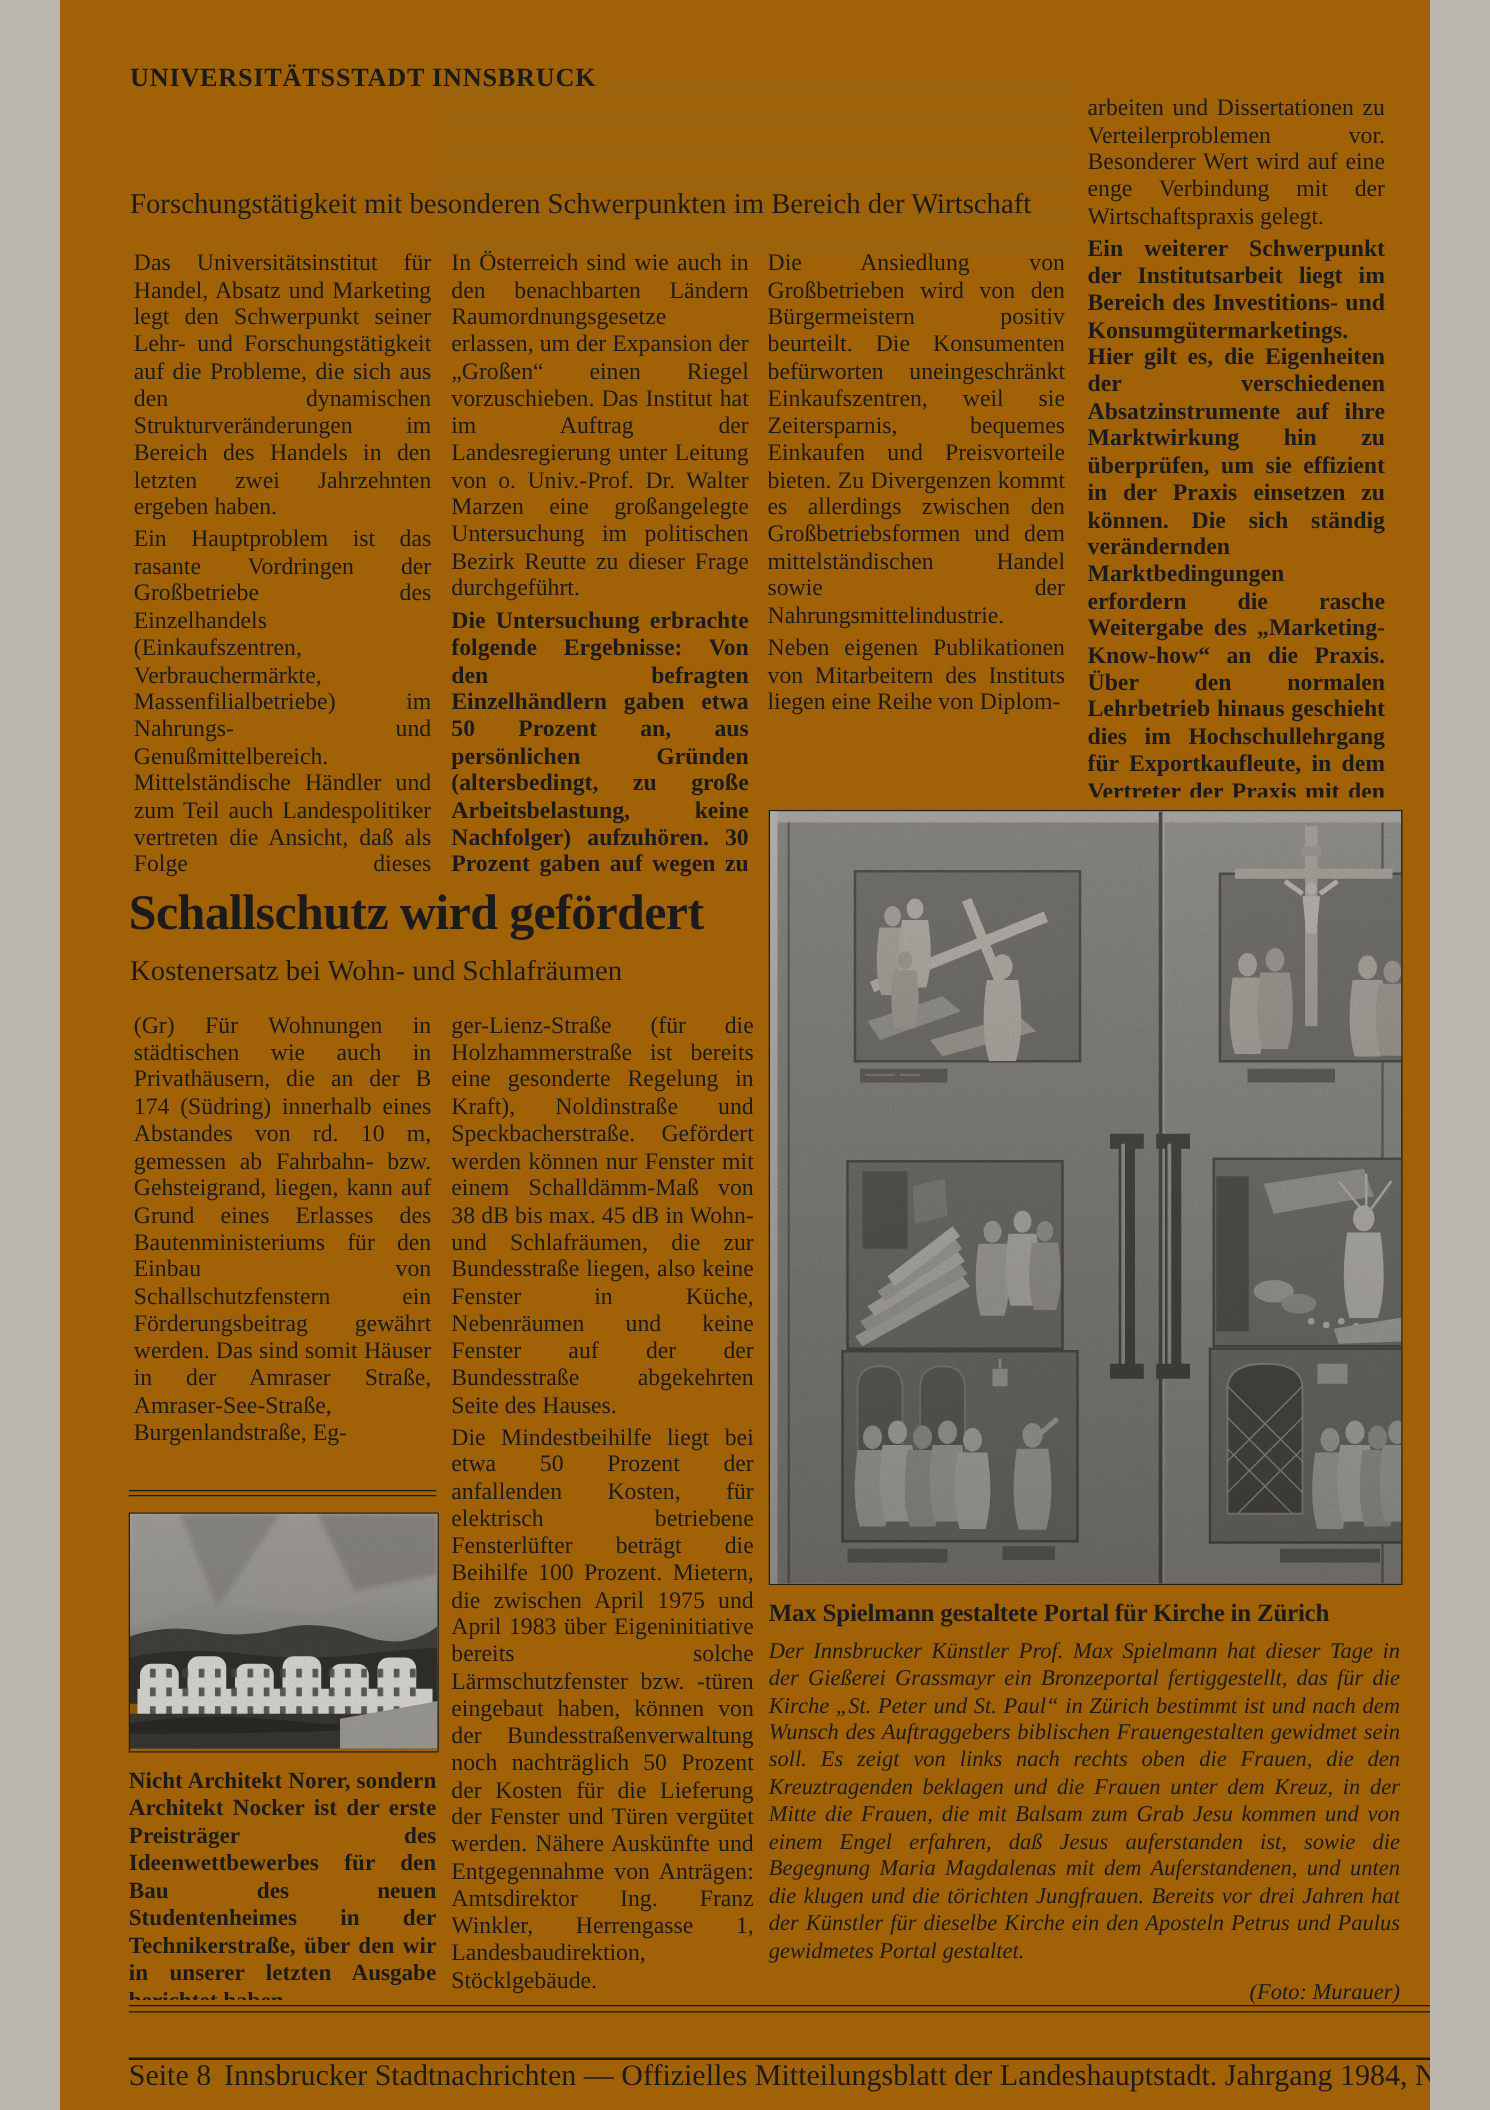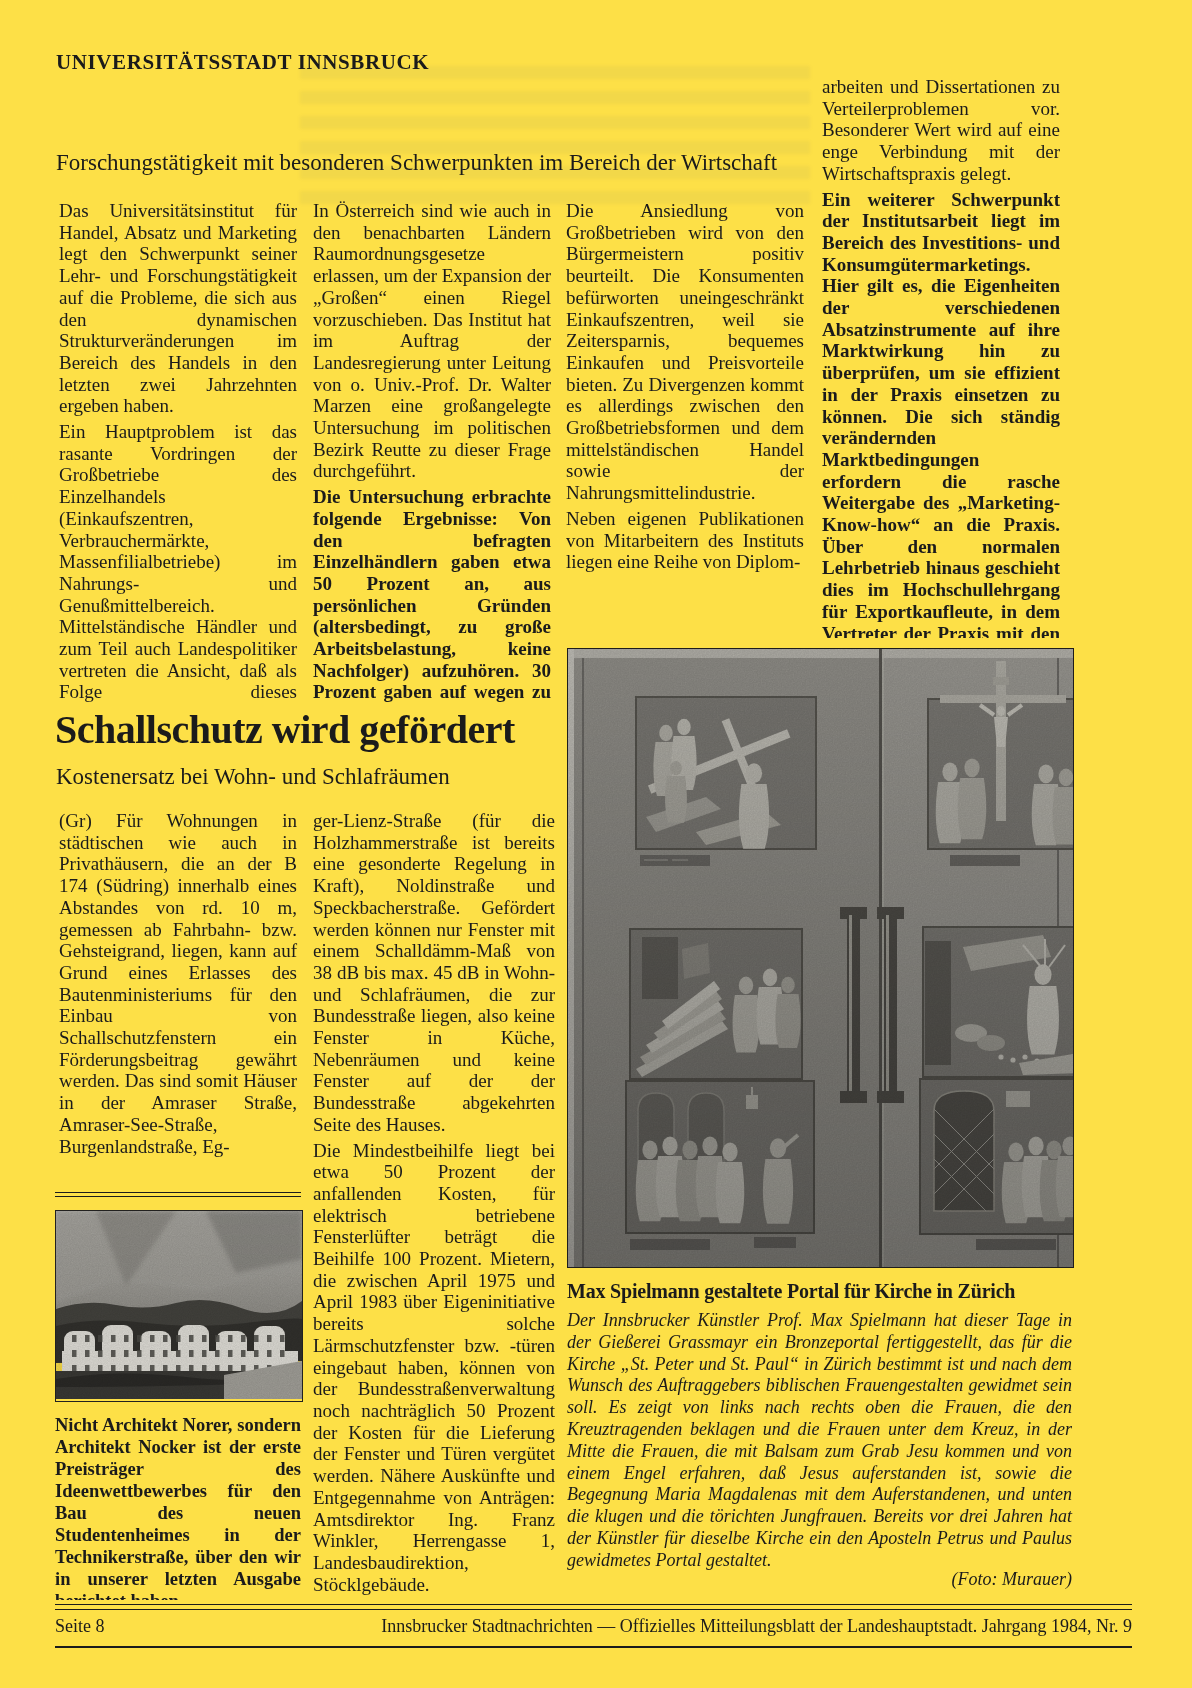--- a/index.html
+++ b/index.html
@@ -1,18 +1,18 @@
 <!DOCTYPE html>
 <html lang="de"><head>
 <meta charset="utf-8">
 <style>
   html,body{margin:0;padding:0;background:#b9b7b0;}
   .page{
-    position:relative;width:1192px;height:1688px;margin:0 auto;
-    background:#fde047;overflow:hidden;color:#1b1b1b;
+    position:relative;width:1096px;height:1688px;margin:0 auto;
+    background:#a16207;overflow:hidden;color:#1b1b1b;
     font-family:"Liberation Serif", serif;
   }
   .abs{position:absolute;}
   .kicker{font-weight:700;font-size:21px;letter-spacing:.6px;}
   .headline{font-weight:700;font-size:50px;line-height:54px;letter-spacing:-1px;white-space:nowrap;}
   .subhead{font-size:23px;line-height:26px;white-space:nowrap;}
   .h2{font-weight:700;font-size:40px;letter-spacing:-.5px;white-space:nowrap;}
   .subhead2{font-size:23px;white-space:nowrap;}
   .col{width:246px;overflow:hidden;}
   .bt{font-size:19px;line-height:21.7px;text-align:justify;}
@@ -20,21 +20,21 @@
   .b{font-weight:700;}
   .caption-bold{font-weight:700;font-size:18.5px;line-height:22px;text-align:justify;}
   .portal-title{font-weight:700;font-size:20px;letter-spacing:-.2px;white-space:nowrap;}
   .portal-body{font-style:italic;font-size:18px;line-height:21.8px;text-align:justify;}
   .credit{font-style:italic;font-size:18px;}
   .rule{background:#1b1b1b;height:1px;}
   .ghost{
     background:repeating-linear-gradient(0deg, rgba(95,115,95,.07) 0 13px, rgba(0,0,0,0) 13px 25px);
     filter:blur(1.5px);
   }
-  .footer-text{display:flex;justify-content:space-between;font-size:18px;}
+  .footer-text{display:flex;justify-content:space-between;font-size:24px;margin-top:32px;}
   svg{display:block;}
 </style>
 </head>
 <body>
 
 <div class="page">
 
   <div class="abs ghost" style="left:300px;top:64px;width:510px;height:140px;"></div>
 
   <div class="abs kicker" style="left:56px;top:50px;">UNIVERSITÄTSSTADT INNSBRUCK</div>
@@ -279,21 +279,21 @@
       </g>
 
       <rect width="505" height="618" fill="url(#vig)"></rect>
       <rect width="505" height="618" filter="url(#grain2)" opacity=".13"></rect>
     </svg>
   </div>
 
   <div class="abs portal-title" style="left:567px;top:1280px;">Max Spielmann gestaltete Portal für Kirche in Zürich</div>
   <div class="abs" style="left:567px;top:1310px;width:505px;height:296px;">
     <div class="portal-body">Der Innsbrucker Künstler Prof. Max Spielmann hat dieser Tage in der Gießerei Grassmayr ein Bronzeportal fertiggestellt, das für die Kirche „St. Peter und St. Paul“ in Zürich bestimmt ist und nach dem Wunsch des Auftraggebers biblischen Frauengestalten gewidmet sein soll. Es zeigt von links nach rechts oben die Frauen, die den Kreuztragenden beklagen und die Frauen unter dem Kreuz, in der Mitte die Frauen, die mit Balsam zum Grab Jesu kommen und von einem Engel erfahren, daß Jesus auferstanden ist, sowie die Begegnung Maria Magdalenas mit dem Auferstandenen, und unten die klugen und die törichten Jungfrauen. Bereits vor drei Jahren hat der Künstler für dieselbe Kirche ein den Aposteln Petrus und Paulus gewidmetes Portal gestaltet.</div>
-    <span class="credit abs" style="right:0;bottom:16px;text-align:center;">(Foto: Murauer)</span>
+    <span class="credit abs" style="right:0;bottom:2px;text-align:center;">(Foto: Murauer)</span>
   </div>
 
   <div class="abs rule" style="left:55px;top:1604px;width:1077px;"></div>
   <div class="abs rule" style="left:55px;top:1609px;width:1077px;"></div>
   <div class="abs footer-text" style="left:55px;top:1616px;width:1077px;">
     <span>Seite 8</span>
     <span>Innsbrucker Stadtnachrichten — Offizielles Mitteilungsblatt der Landeshauptstadt. Jahrgang 1984, Nr. 9</span>
   </div>
   <div class="abs rule" style="left:55px;top:1646px;width:1077px;height:2px;"></div>
 

